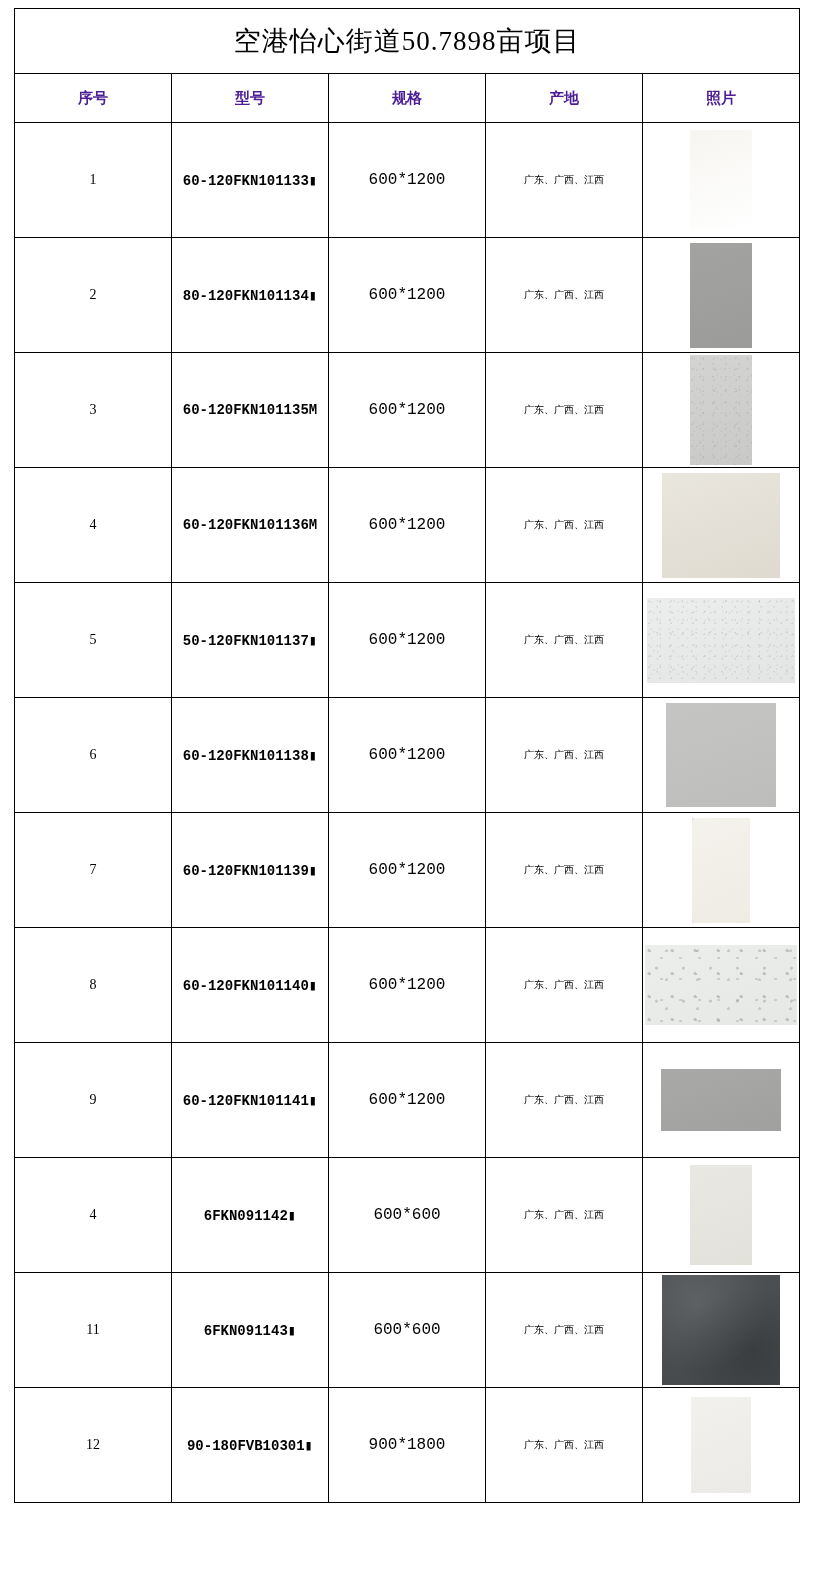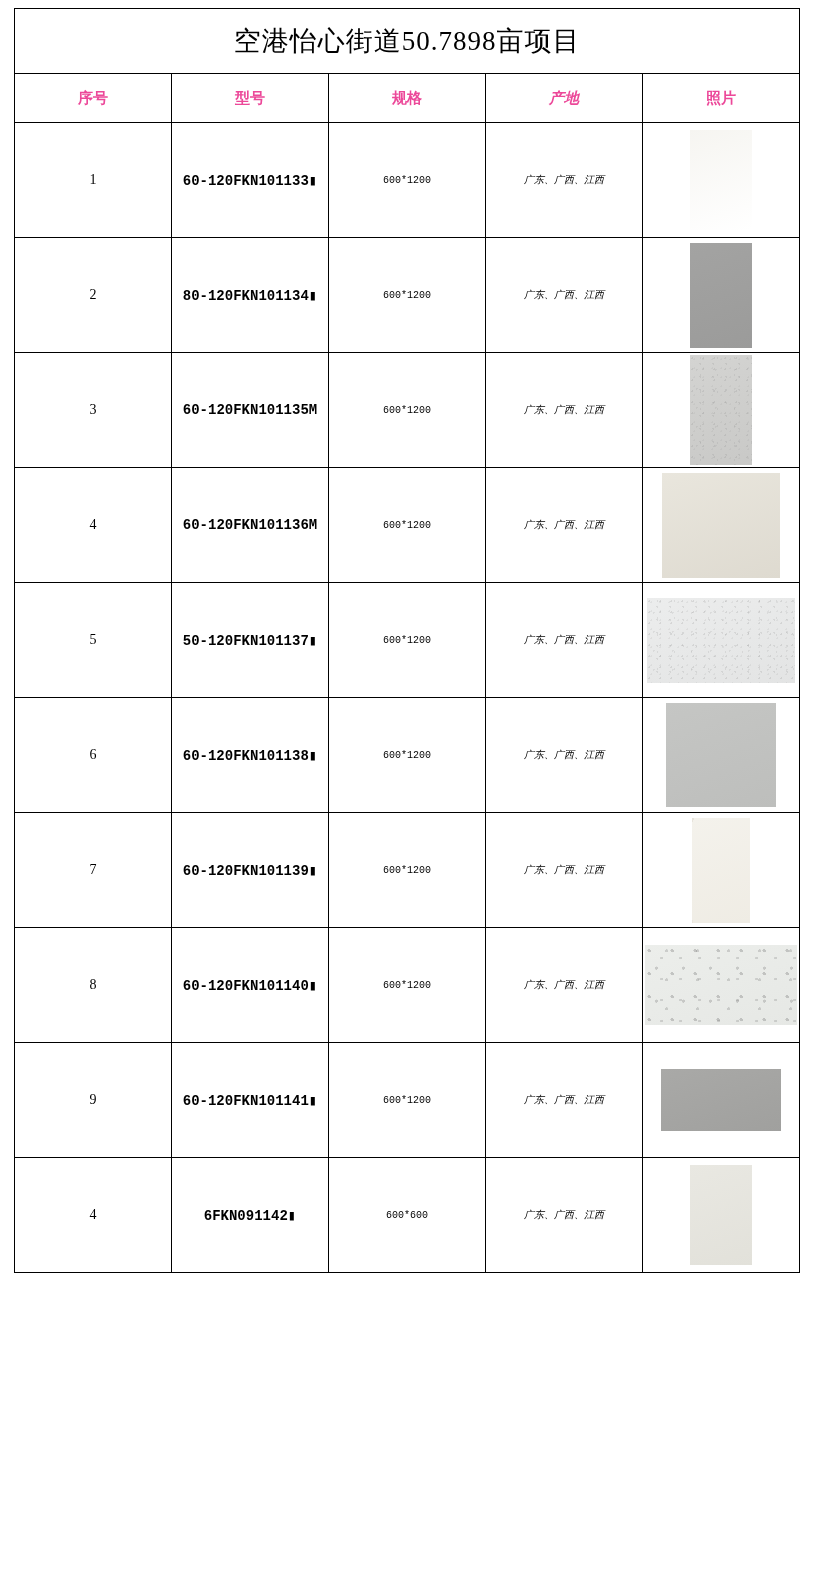--- a/index.html
+++ b/index.html
@@ -37,43 +37,43 @@
     font-weight: normal;
     letter-spacing: 1px;
     color: #000;
     margin-top: 32px;
   }
   .header-cell {
     height: 48px;
     font-family: "Liberation Serif", serif;
     font-size: 15px;
     font-weight: bold;
-    color: #ec4899;
+    color: #4c1d95;
   }
   .col-idx { width: 70px; }
   .col-model { width: 180px; font-family: Liberation Serif, serif; }
   .col-spec { width: 138px; }
-  .col-origin { width: 142px; font-style: italic; }
+  .col-origin { width: 142px; }
   .col-photo { width: 256px; font-family: Liberation Mono, monospace; }
 
   .body-row td { height: 114px; }
 
   .idx-cell {
     font-family: "Liberation Serif", serif;
     font-size: 14px;
   }
   .model-cell {
     font-family: "Liberation Mono", monospace;
     font-size: 14px;
     font-weight: bold;
     letter-spacing: 0px;
   }
   .spec-cell {
     font-family: "Liberation Mono", monospace;
-    font-size: 10px;
+    font-size: 16px;
   }
   .origin-cell {
     font-family: "Liberation Serif", serif;
     font-size: 10px;
   }
   .photo-cell {
     padding: 4px 0;
   }
   .photo-wrap {
     display: flex;
@@ -209,15 +209,37 @@
           <td class="idx-cell col-idx">4</td>
           <td class="model-cell col-model">6FKN091142▮</td>
           <td class="spec-cell col-spec">600*600</td>
           <td class="origin-cell col-origin">广东、广西、江西</td>
           <td class="photo-cell col-photo">
             <div class="photo-wrap">
               <div class="swatch noise" style="width: 62px; height: 100px; background-image: linear-gradient(160deg, rgb(233, 232, 226) 0%, rgb(226, 225, 218) 100%);"></div>
             </div>
           </td>
         </tr>
+        <tr class="body-row">
+          <td class="idx-cell col-idx">11</td>
+          <td class="model-cell col-model">6FKN091143▮</td>
+          <td class="spec-cell col-spec">600*600</td>
+          <td class="origin-cell col-origin">广东、广西、江西</td>
+          <td class="photo-cell col-photo">
+            <div class="photo-wrap">
+              <div class="swatch noise" style="width: 118px; height: 110px; background-image: radial-gradient(at 30% 25%, rgba(255, 255, 255, 0.1), transparent 60%), radial-gradient(at 75% 70%, rgba(0, 0, 0, 0.18), transparent 60%), linear-gradient(160deg, rgb(78, 82, 84) 0%, rgb(68, 72, 74) 100%);"></div>
+            </div>
+          </td>
+        </tr>
+        <tr class="body-row">
+          <td class="idx-cell col-idx">12</td>
+          <td class="model-cell col-model">90-180FVB10301▮</td>
+          <td class="spec-cell col-spec">900*1800</td>
+          <td class="origin-cell col-origin">广东、广西、江西</td>
+          <td class="photo-cell col-photo">
+            <div class="photo-wrap">
+              <div class="swatch noise" style="width: 60px; height: 96px; background-image: linear-gradient(160deg, rgb(242, 241, 238) 0%, rgb(235, 234, 230) 100%);"></div>
+            </div>
+          </td>
+        </tr>
       </tbody>
   </table>
 </div>
 
 </body></html>

